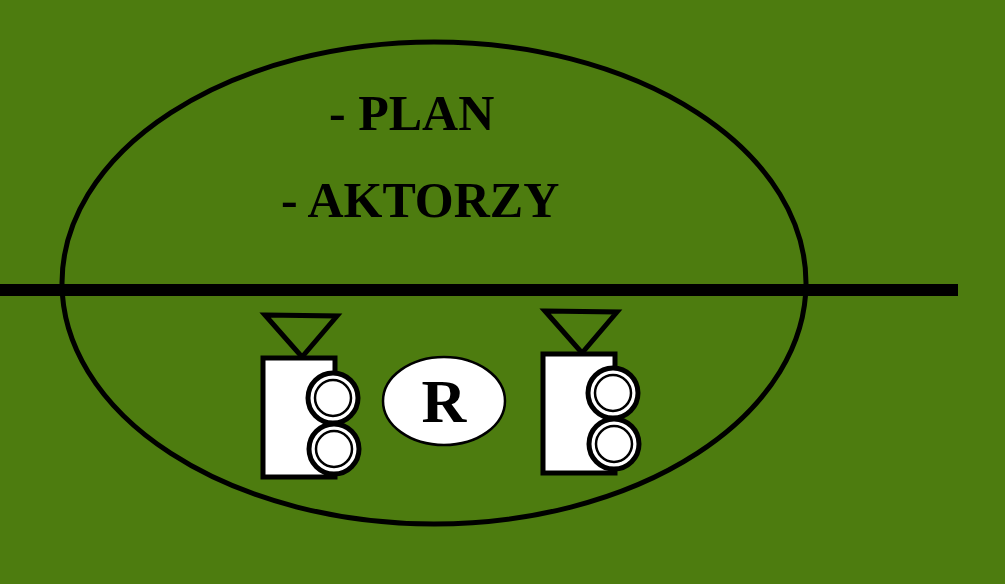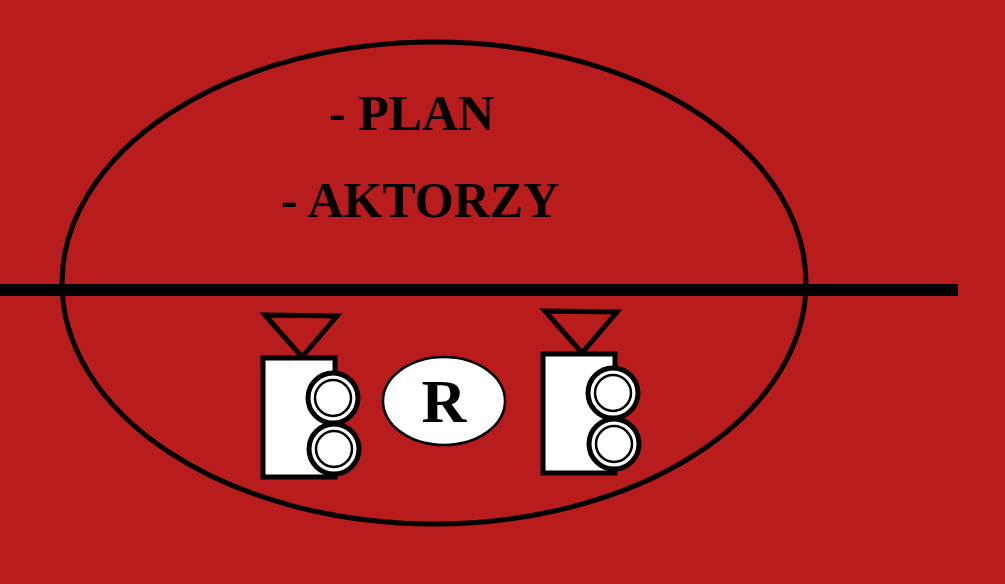--- a/index.html
+++ b/index.html
@@ -4,21 +4,21 @@
 <style>
   html, body {
     margin: 0;
     padding: 0;
     background: #ffffff;
   }
   .stage {
     position: relative;
     width: 1005px;
     height: 584px;
-    background: #b91c1c;
+    background: #4d7c0f;
     overflow: hidden;
   }
   svg { display: block; }
   .label-text {
     font-family: "Liberation Serif", "DejaVu Serif", serif;
     font-weight: bold;
     font-size: 50px;
     fill: #000000;
   }
   .r-text {

